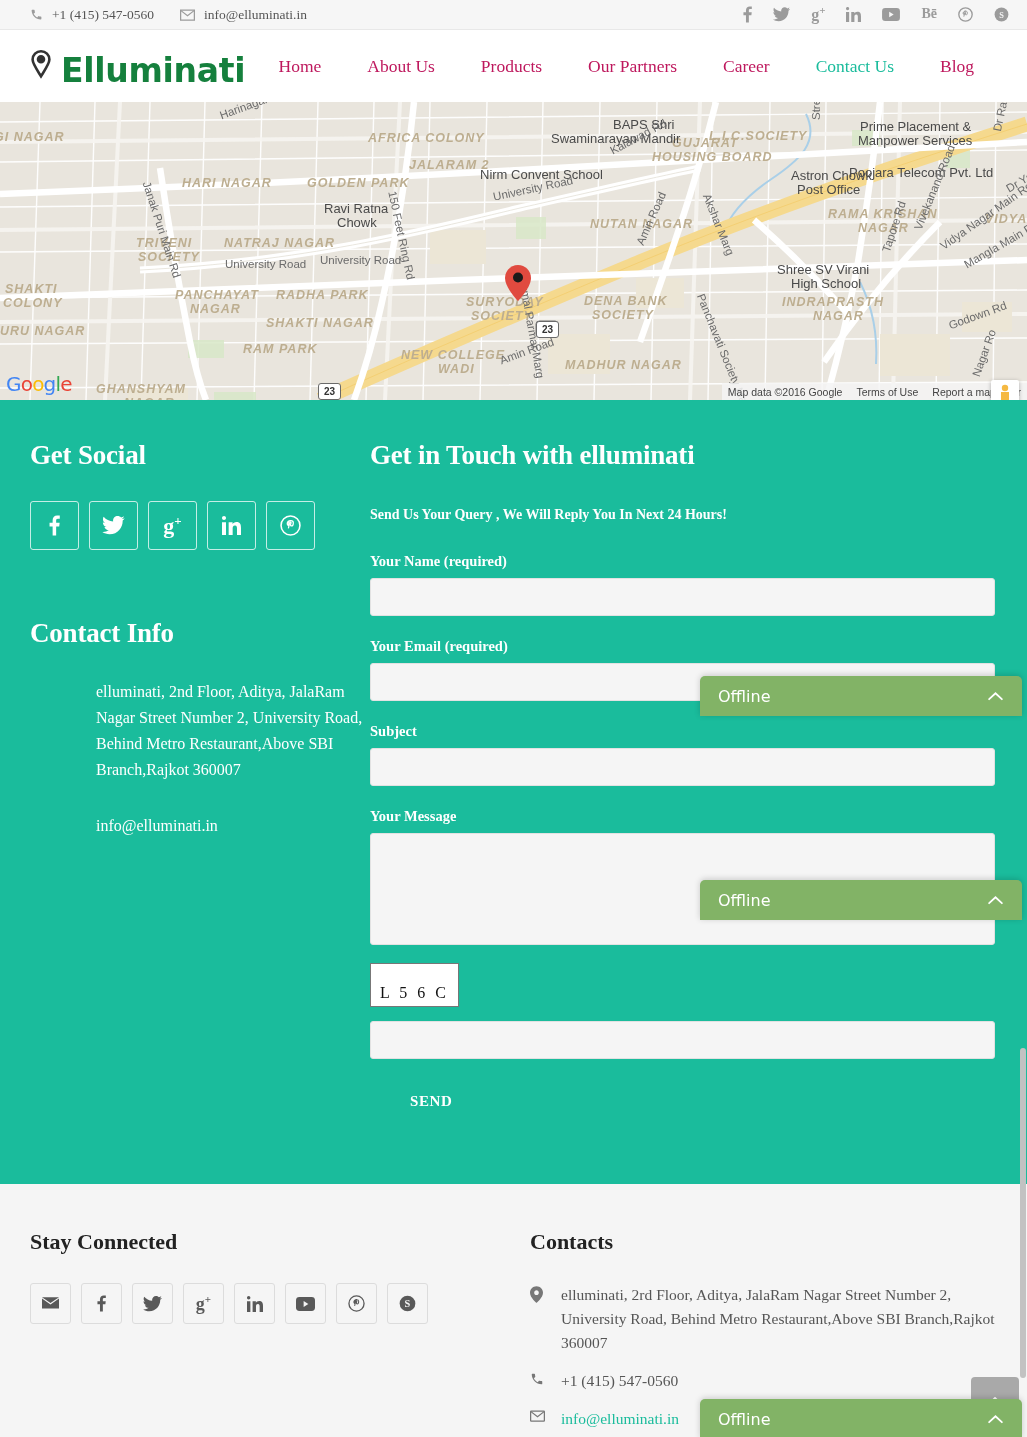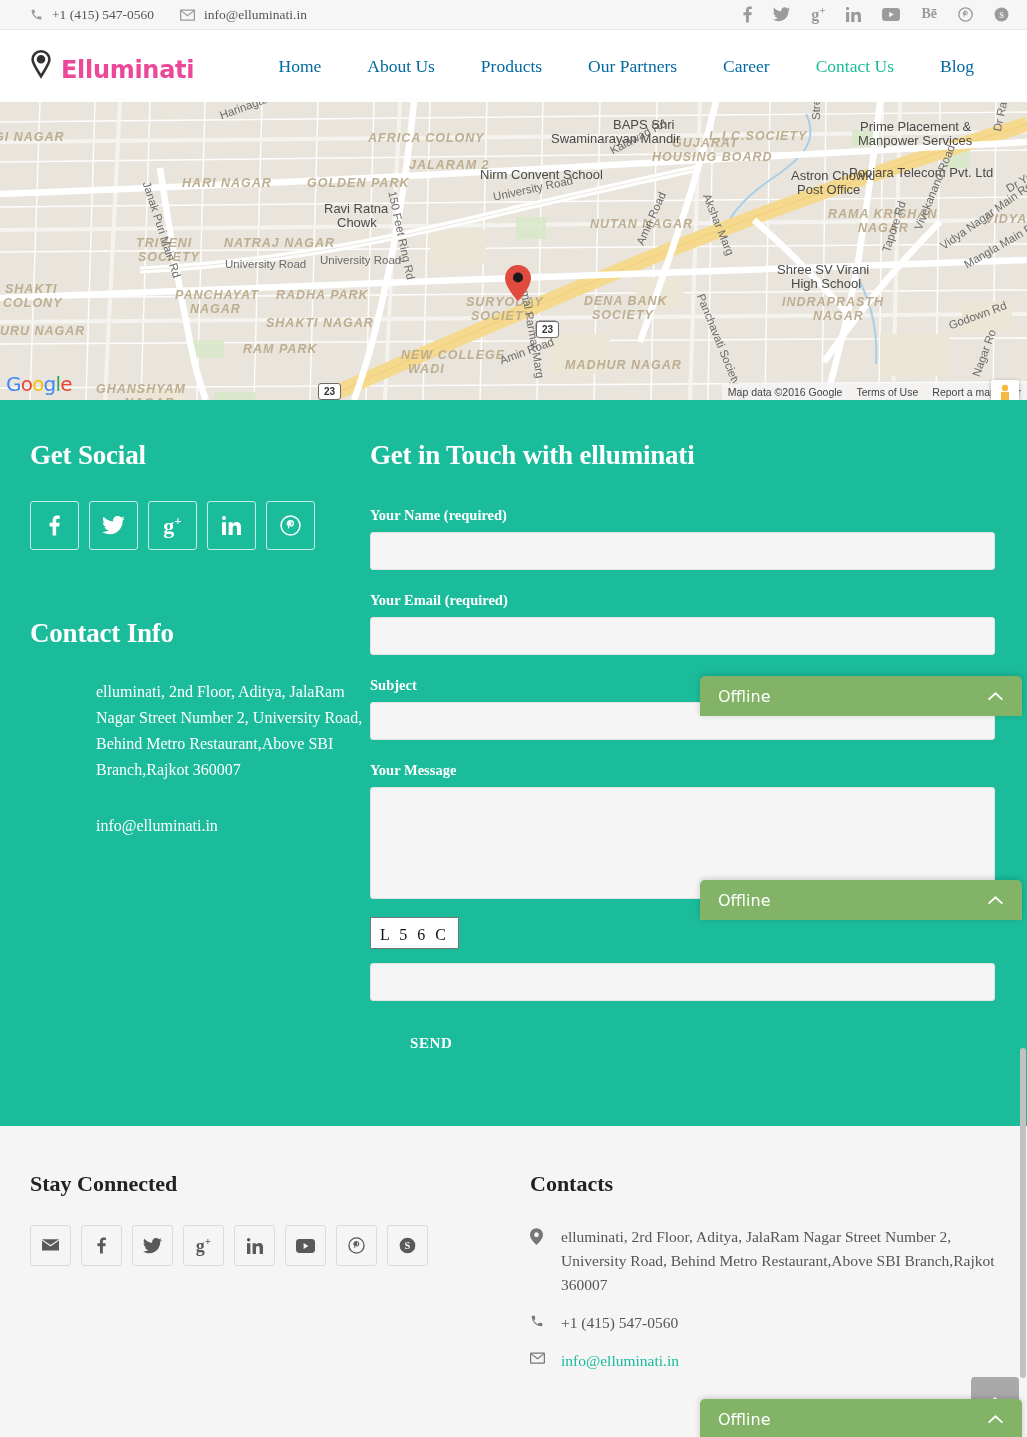--- a/index.html
+++ b/index.html
@@ -38,30 +38,30 @@
     background: #fff;
     display: flex;
     align-items: center;
     padding: 0 30px;
     position: relative;
     z-index: 5;
   }
   .logo { display: flex; align-items: center; gap: 9px; }
   .logo-text {
     font-family: "DejaVu Sans", sans-serif;
-    font-size: 24px;
+    font-size: 33px;
     font-weight: 600;
-    color: #ec4899;
+    color: #15803d;
     letter-spacing: -0.3px;
     margin-top: 8px;
   }
   .nav { margin-left: auto; display: flex; align-items: center; gap: 0; }
   .nav a {
     font-size: 17.5px;
-    color: #0369a1;
+    color: #be185d;
     text-decoration: none;
     padding: 0 23px;
     white-space: nowrap;
   }
   .nav a.active { color: #1abc9c; }
 
   
   .map {
     position: relative;
     height: 298px;
@@ -195,21 +195,21 @@
     display: block;
     resize: none;
     font-family: "Liberation Serif", serif;
     font-size: 15px;
     padding: 8px 10px;
   }
   .captcha {
     background: #fff;
     border: 1px solid #777;
     display: inline-block;
-    padding: 8px 9px 4px;
+    padding: 20px 9px 4px;
     font-family: "Liberation Serif", serif;
     font-size: 16px;
     color: #111;
     letter-spacing: 3px;
     margin-bottom: 14px;
   }
   .send-btn {
     background: transparent;
     border: none;
     color: #fff;
@@ -479,21 +479,21 @@
       <div class="map-label lbl-area" style="left: 224px; top: 134px; transform-origin: left top;">NATRAJ NAGAR</div>
       <div class="map-label lbl-area" style="left: 5px; top: 180px; transform-origin: left top;">SHAKTI</div>
       <div class="map-label lbl-area" style="left: 3px; top: 194px; transform-origin: left top;">COLONY</div>
       <div class="map-label lbl-area" style="left: 175px; top: 186px; transform-origin: left top;">PANCHAYAT</div>
       <div class="map-label lbl-area" style="left: 190px; top: 200px; transform-origin: left top;">NAGAR</div>
       <div class="map-label lbl-area" style="left: 276px; top: 186px; transform-origin: left top;">RADHA PARK</div>
       <div class="map-label lbl-area" style="left: 266px; top: 214px; transform-origin: left top;">SHAKTI NAGAR</div>
       <div class="map-label lbl-area" style="left: 0px; top: 222px; transform-origin: left top;">URU NAGAR</div>
       <div class="map-label lbl-area" style="left: 243px; top: 240px; transform-origin: left top;">RAM PARK</div>
       <div class="map-label lbl-area" style="left: 401px; top: 246px; transform-origin: left top;">NEW COLLEGE</div>
-      <div class="map-label lbl-area" style="left: 408px; top: 260px; transform-origin: left top;">WADI</div>
+      <div class="map-label lbl-area" style="left: 438px; top: 260px; transform-origin: left top;">WADI</div>
       <div class="map-label lbl-area" style="left: 565px; top: 256px; transform-origin: left top;">MADHUR NAGAR</div>
       <div class="map-label lbl-area" style="left: 96px; top: 280px; transform-origin: left top;">GHANSHYAM</div>
       <div class="map-label lbl-area" style="left: 124px; top: 294px; transform-origin: left top;">NAGAR</div>
       <div class="map-label lbl-area" style="left: 466px; top: 193px; transform-origin: left top;">SURYODAY</div>
       <div class="map-label lbl-area" style="left: 471px; top: 207px; transform-origin: left top;">SOCIETY</div>
       <div class="map-label lbl-area" style="left: 584px; top: 192px; transform-origin: left top;">DENA BANK</div>
       <div class="map-label lbl-area" style="left: 592px; top: 206px; transform-origin: left top;">SOCIETY</div>
       <div class="map-label lbl-area" style="left: 590px; top: 115px; transform-origin: left top;">NUTAN NAGAR</div>
       <div class="map-label lbl-area" style="left: 672px; top: 34px; transform-origin: left top;">GUJARAT</div>
       <div class="map-label lbl-area" style="left: 652px; top: 48px; transform-origin: left top;">HOUSING BOARD</div>
@@ -600,20 +600,21 @@
 
       <h2 class="sec-title contact-head">Contact Info</h2>
       <div class="contact-body">
         <div>elluminati, 2nd Floor, Aditya, JalaRam Nagar Street Number 2, University Road, Behind Metro Restaurant,Above SBI Branch,Rajkot 360007</div>
         <div class="contact-email">info@elluminati.in</div>
       </div>
     </div>
 
     <div class="col-right">
       <h2 class="form-title">Get in Touch with elluminati</h2>
+      <div class="form-sub">Send Us Your Query , We Will Reply You In Next 24 Hours!</div>
 
       <div class="field-label">Your Name (required)</div>
       <input class="field-input" value="" style="">
 
       <div class="field-label">Your Email (required)</div>
       <input class="field-input" value="" style="">
 
       <div class="field-label">Subject</div>
       <input class="field-input" value="" style="">
 

